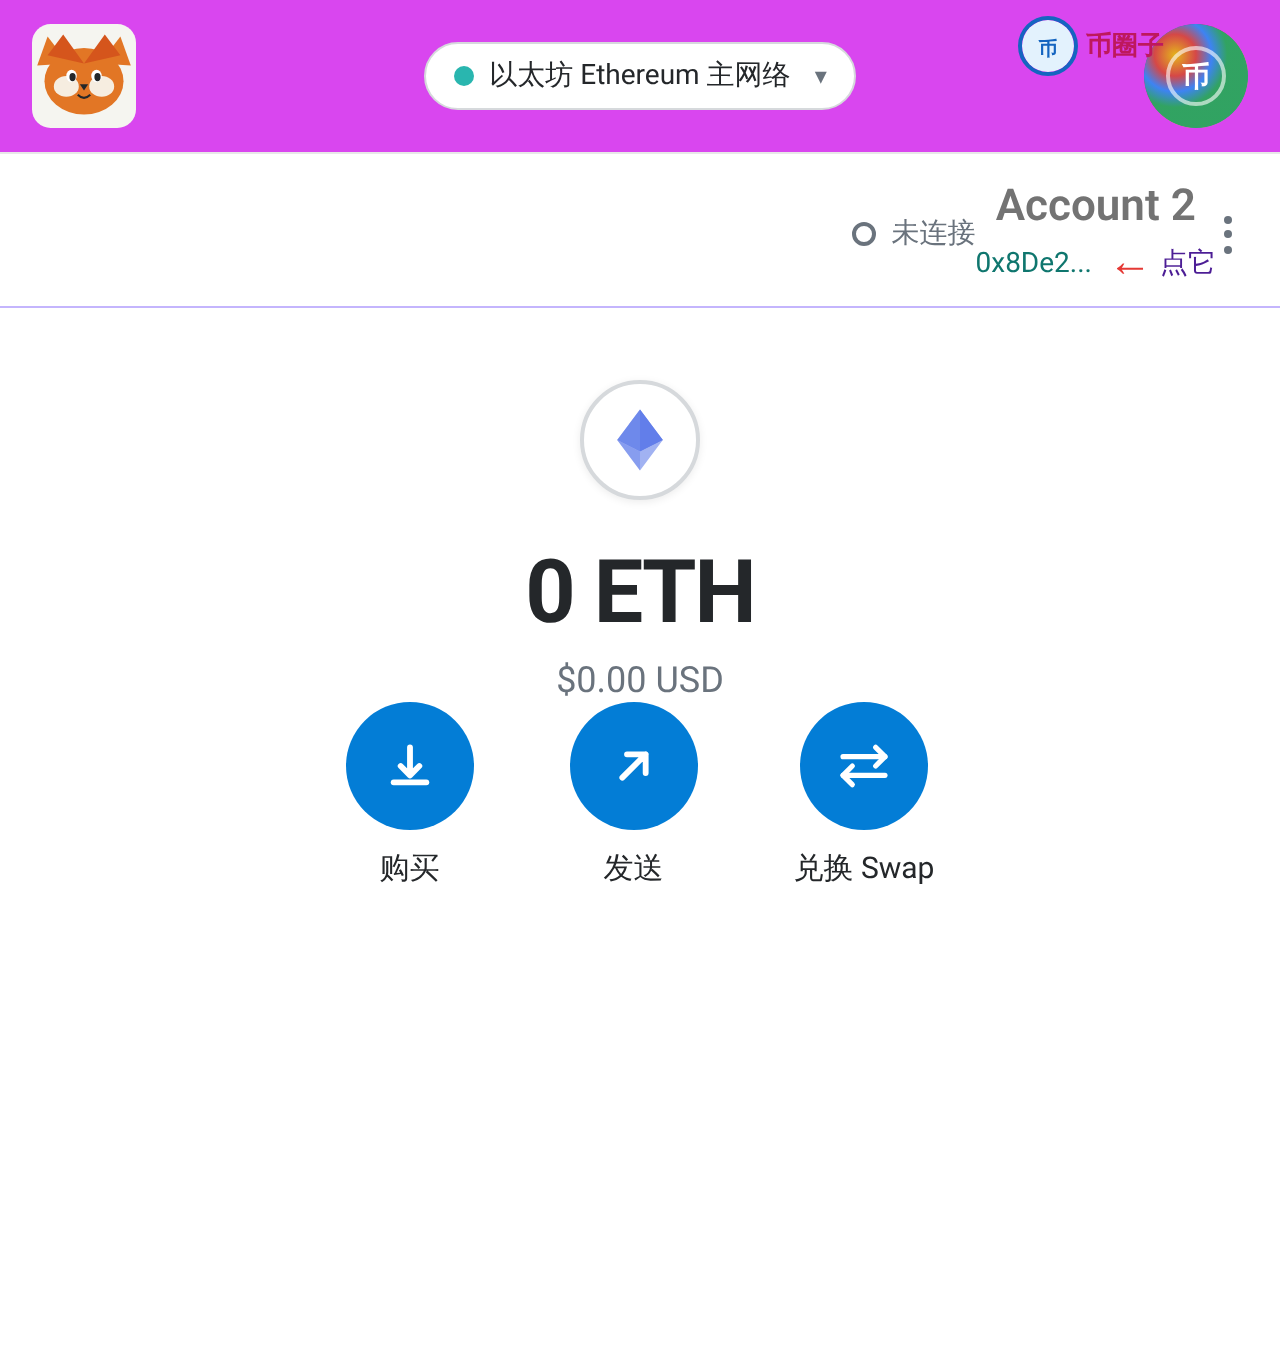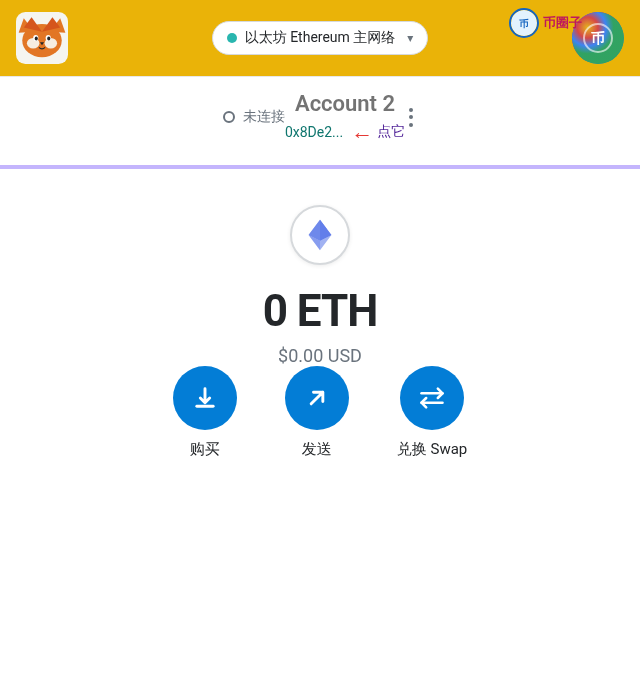--- a/index.html
+++ b/index.html
@@ -13,21 +13,21 @@
       position: relative;
     }
 
     
     .header {
       display: flex;
       align-items: center;
       justify-content: space-between;
       padding: 12px 16px;
       border-bottom: 1px solid #e8e8e8;
-      background: #eab308;
+      background: #d946ef;
     }
 
     .metamask-logo {
       width: 52px;
       height: 52px;
     }
 
     .network-selector {
       display: flex;
       align-items: center;
@@ -69,23 +69,23 @@
 
     .avatar-circle svg {
       width: 52px;
       height: 52px;
     }
 
     
     .account-bar {
       display: flex;
       align-items: center;
-      justify-content: center;
-      padding: 14px 20px 22px 20px;
-      border-bottom: 4px solid #c4b5fd;
+      justify-content: flex-end;
+      padding: 14px 20px 10px 20px;
+      border-bottom: 1px solid #c4b5fd;
     }
 
     .not-connected {
       display: flex;
       align-items: center;
       gap: 8px;
       font-size: 14px;
       color: #6a737d;
     }
 

